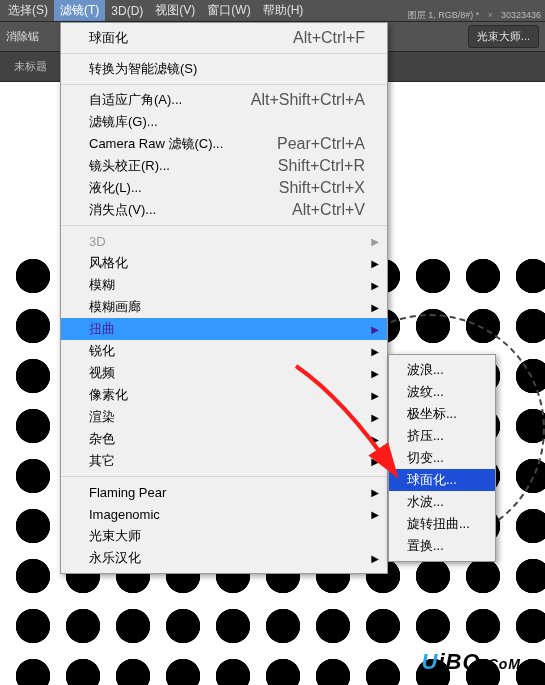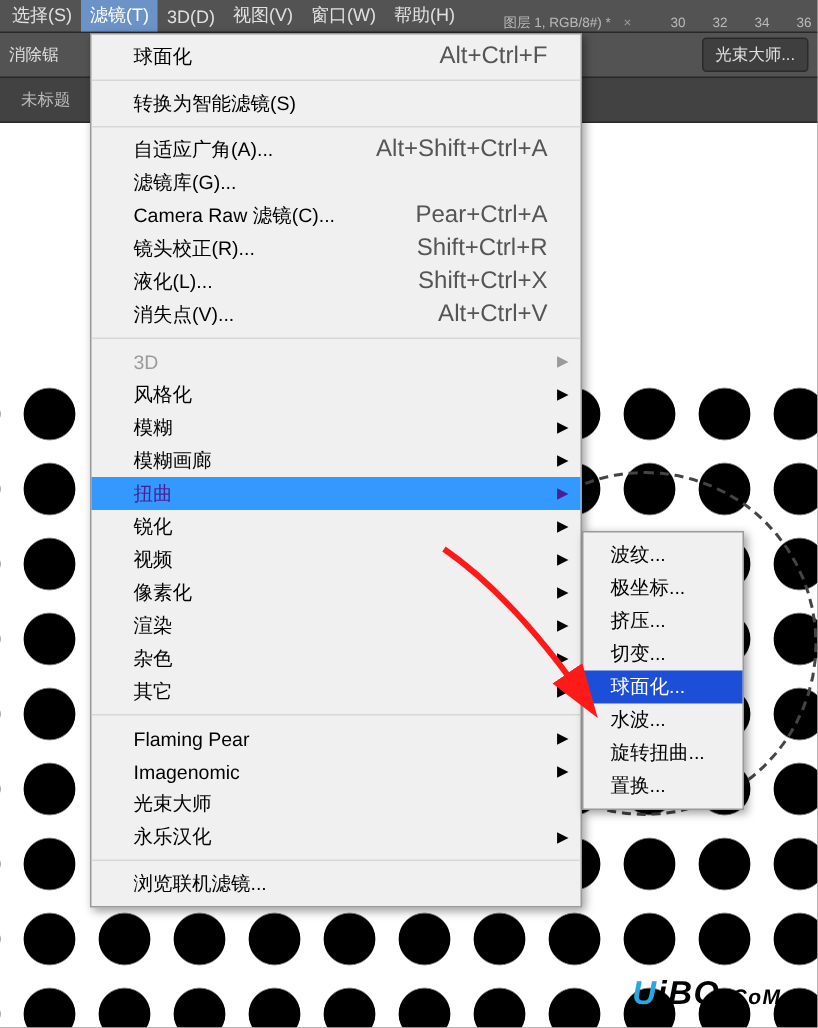--- a/index.html
+++ b/index.html
@@ -8,21 +8,21 @@
   .menubar { height: 22px; background: #535353; display: flex; align-items: center; padding-left: 2px; color: #e0e0e0; font-size: 12px; border-bottom: 1px solid #282828; }
   .menubar-item { padding: 2px 6px; cursor: default; }
   .menubar-item.selected { background: #6b93c8; color: #fff; }
   
   .toolbar { height: 30px; background: #535353; display: flex; align-items: center; padding: 0 6px; gap: 8px; color: #e0e0e0; font-size: 11px; border-bottom: 1px solid #282828; position: relative; }
   .tool-btn { padding: 3px 8px; border: 1px solid #2a2a2a; background: #3f3f3f; border-radius: 3px; font-size: 11px; color: #e0e0e0; }
   
   .tabbar { height: 30px; background: #424242; display: flex; align-items: center; color: #bbb; font-size: 11px; padding: 0 6px; gap: 8px; border-bottom: 1px solid #282828; }
   .tab { padding: 4px 8px; }
   .tab .close { margin-left: 6px; color: #999; }
-  .ruler-right { position:absolute; right:0; top:0; height:30px; display:flex; align-items:center; color:#bbb; font-size:9px; gap:18px; padding-right:4px;justify-content:space-between;}
+  .ruler-right { position:absolute; right:0; top:0; height:30px; display:flex; align-items:center; color:#bbb; font-size:9px; padding-right:4px;justify-content:space-between;}
   
   .canvas-area { position: absolute; left: 0; right: 0; top: 82px; bottom: 0; background: #fff; }
   .polka { position: absolute; top: 165px; left:0; right:0; bottom:0;
     background-image: radial-gradient(circle, #000 17px, transparent 17.5px);
     background-size: 50px 50px;
     background-position: 8px 4px;
   }
   .marquee { position: absolute; width: 230px; height: 230px; border: 2px dashed #444; border-radius: 50%; right: 0px; top: 232px; }
   
   .dropdown { position: absolute; left: 60px; top: 22px; width: 328px; background: #f0f0f0; border: 1px solid #999; box-shadow: 2px 2px 6px rgba(0,0,0,.4); font-size: 13px; color: #000; }
@@ -181,28 +181,24 @@
         <span class="arrow">▶</span>
       </div>
     <div class="menu-item">
         <span>光束大师</span>
       </div>
     <div class="menu-item">
         <span>永乐汉化</span>
         <span class="arrow">▶</span>
       </div>
   </div>
-  <div class="menu-group">
-    <div class="menu-item">
-        <span>浏览联机滤镜...</span>
-      </div>
-  </div>
 </div>
 
 <div class="submenu">
+  <div class="sub-item">波浪...</div>
   <div class="sub-item">波纹...</div>
   <div class="sub-item">极坐标...</div>
   <div class="sub-item">挤压...</div>
   <div class="sub-item">切变...</div>
   <div class="sub-item highlight">球面化...</div>
   <div class="sub-item">水波...</div>
   <div class="sub-item">旋转扭曲...</div>
   <div class="sub-item">置换...</div>
 </div>
 

